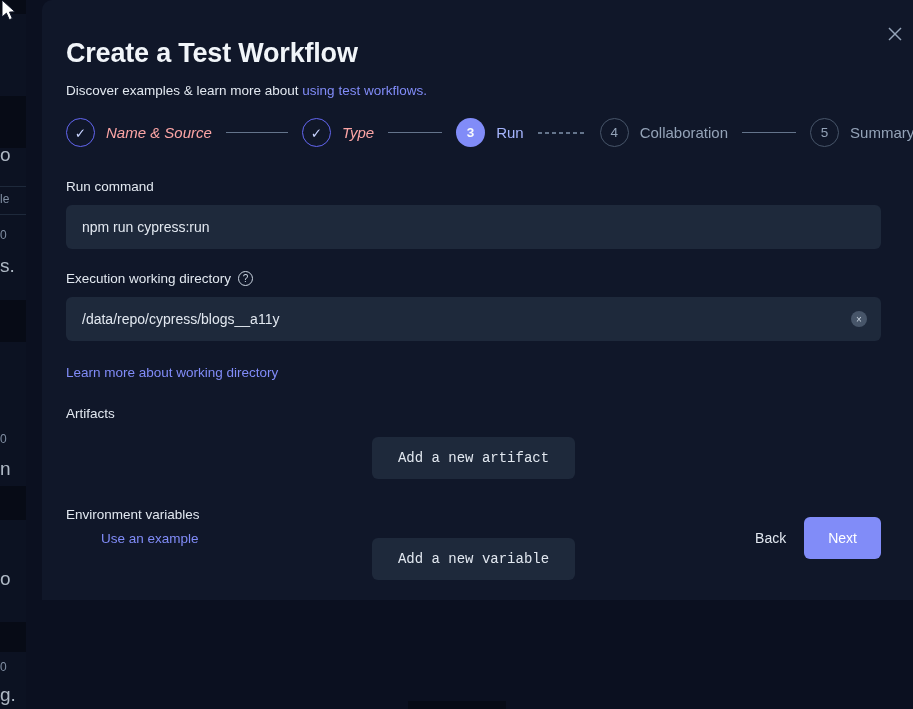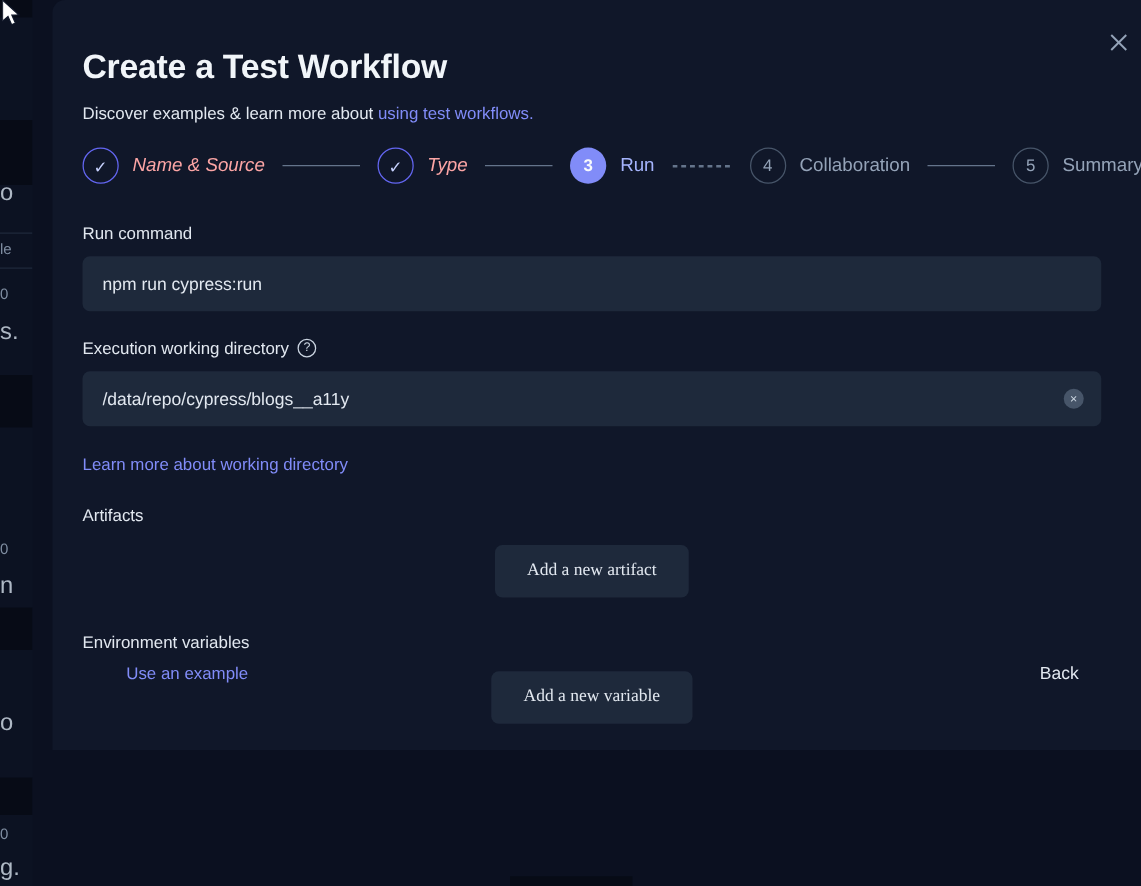--- a/index.html
+++ b/index.html
@@ -213,21 +213,21 @@
     display: flex;
     justify-content: center;
     margin-bottom: 28px;
   }
   .secondary-btn {
     background: #1e293b;
     color: #e2e8f0;
     border: none;
     border-radius: 6px;
     font-size: 14px;
-    font-family: Liberation Serif, serif;
+    font-family: Liberation Mono, monospace;
     padding: 13px 26px;
     cursor: pointer;
   }
 
   
   #footer {
     position: absolute;
     left: 24px; right: 48px;
     bottom: 41px;
     display: flex;
@@ -379,17 +379,18 @@
     <div class="btn-row">
       <button class="secondary-btn">Add a new variable</button>
     </div>
 
   </div>
 
   <div id="footer">
     <a class="inline-link" style="margin-bottom:0;">Use an example</a>
     <div id="footer-actions">
       <button class="ghost-btn">Back</button>
+      <button class="primary-btn">Next</button>
     </div>
   </div>
 </div>
 
 <div id="bottom-nub"></div>
 
 </body></html>

